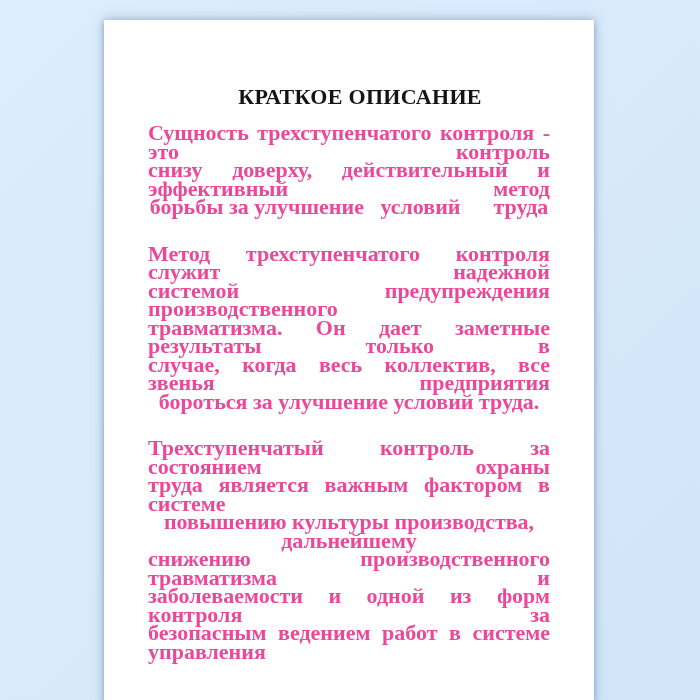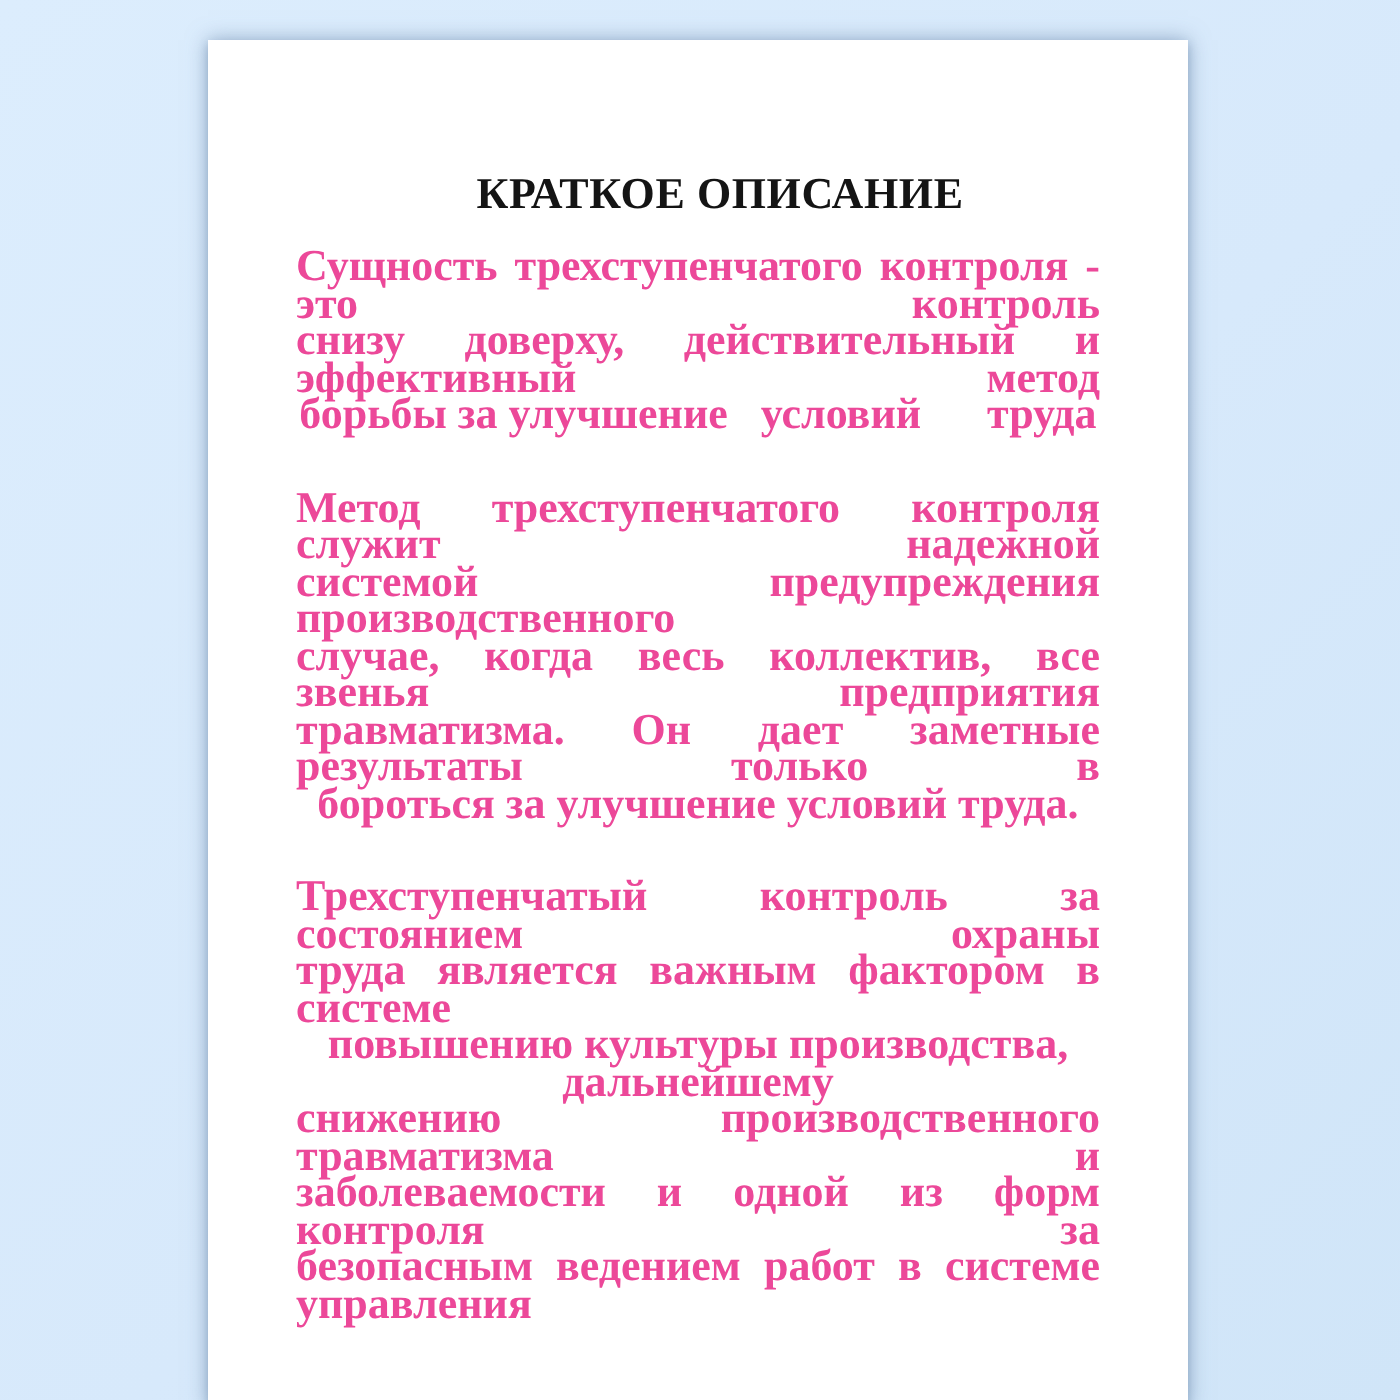--- a/index.html
+++ b/index.html
@@ -65,22 +65,22 @@
 
   <div class="paragraph">
     <div class="jl">Сущность трехступенчатого контроля - это контроль</div>
     <div class="jl">снизу доверху, действительный и эффективный метод</div>
     <div class="ll">борьбы за улучшение   условий      труда</div>
   </div>
 
   <div class="paragraph">
     <div class="jl">Метод трехступенчатого контроля служит надежной</div>
     <div class="jl">системой предупреждения производственного</div>
+    <div class="jl">травматизма. Он дает заметные результаты только в</div>
     <div class="jl">случае, когда весь коллектив, все звенья предприятия</div>
-    <div class="jl">травматизма. Он дает заметные результаты только в</div>
     <div class="ll">бороться за улучшение условий труда.</div>
   </div>
 
   <div class="paragraph">
     <div class="jl">Трехступенчатый контроль за состоянием охраны</div>
     <div class="jl">труда является важным фактором в системе</div>
     <div class="ll">повышению культуры производства,  дальнейшему</div>
     <div class="jl">снижению производственного травматизма и</div>
     <div class="jl">заболеваемости и одной из форм контроля за</div>
     <div class="jl">безопасным ведением работ в системе управления</div>

